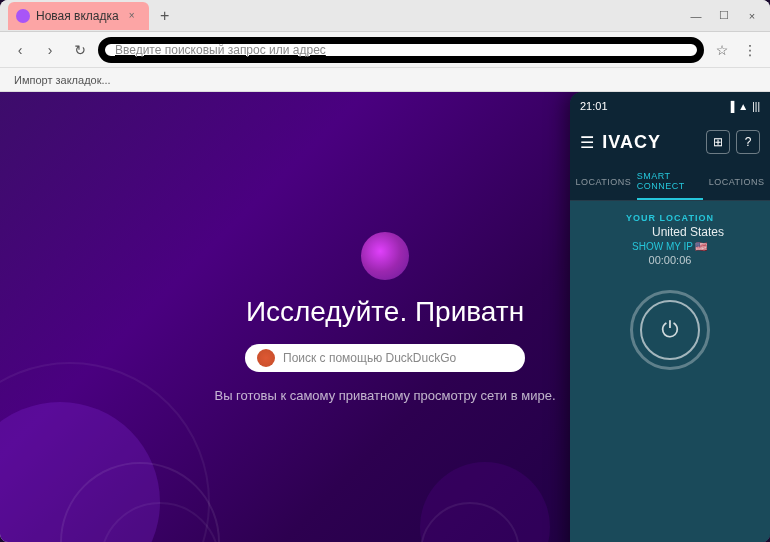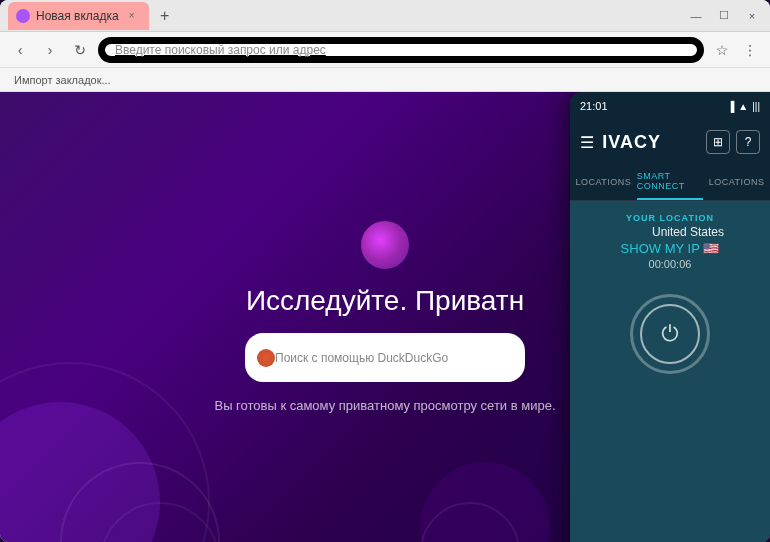--- a/index.html
+++ b/index.html
@@ -162,27 +162,27 @@
       background: radial-gradient(circle at 40% 40%, #e040fb, #9c27b0, #6a1b9a);
       border-radius: 50%;
     }
     .page-title {
       font-size: 28px;
       color: white;
       font-weight: 400;
     }
     .search-container {
       width: 280px;
-      height: 49px;
+      height: 28px;
       background: white;
       border-radius: 18px;
       display: flex;
       align-items: center;
       padding: 0 12px;
-      gap: 0;
+      gap: 8px;
     }
     .ddg-logo {
       width: 18px;
       height: 18px;
       background: radial-gradient(circle, #de5833, #c44e2a);
       border-radius: 50%;
       flex-shrink: 0;
     }
     .search-text {
       font-size: 12px;
@@ -312,21 +312,21 @@
       text-transform: uppercase;
       font-weight: bold;
     }
     .location-country {
       font-size: 12px;
       color: rgba(255,255,255,0.9);
       margin-top: 2px;
       margin-left: 36px;
     }
     .show-my-ip {
-      font-size: 13px;
+      font-size: 10px;
       color: #26c6da;
       margin-top: 2px;
       cursor: pointer;
     }
     .timer {
       font-size: 11px;
       color: rgba(255,255,255,0.7);
       margin-top: 2px;
       font-family: Liberation Sans, sans-serif;
     }

